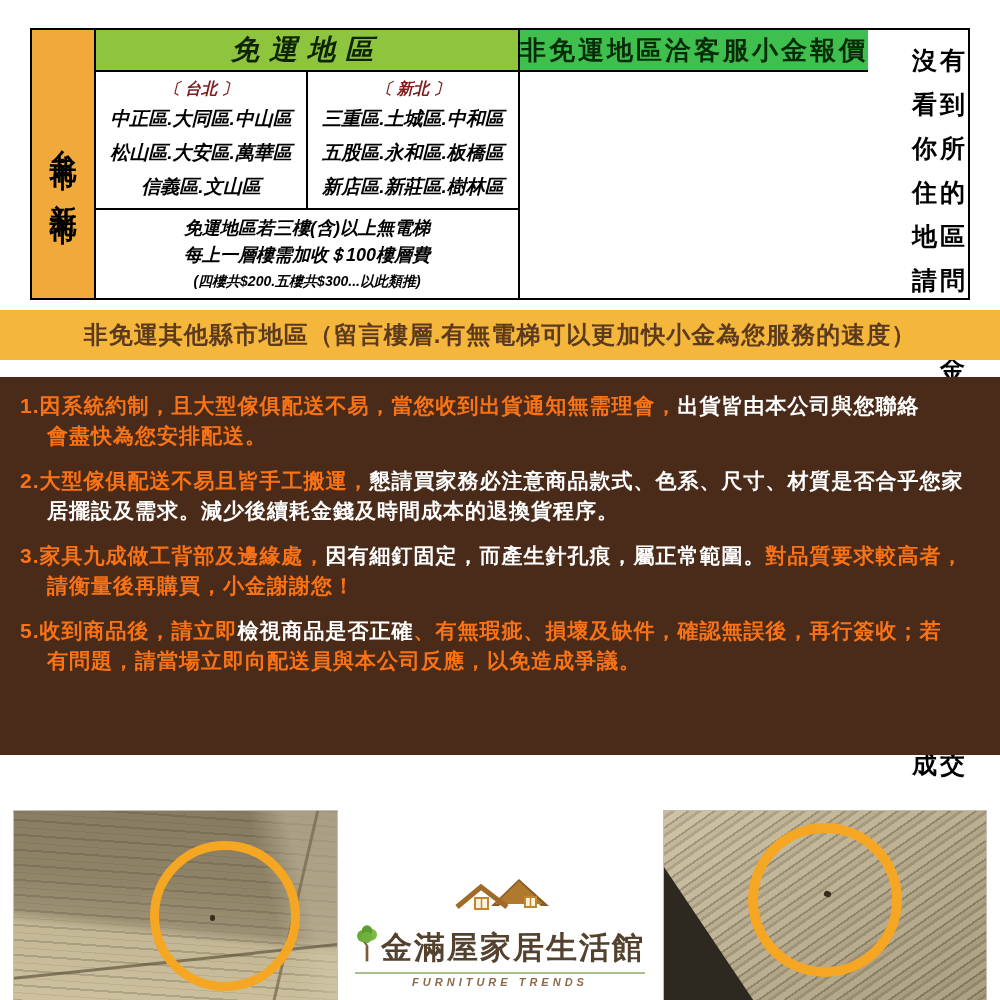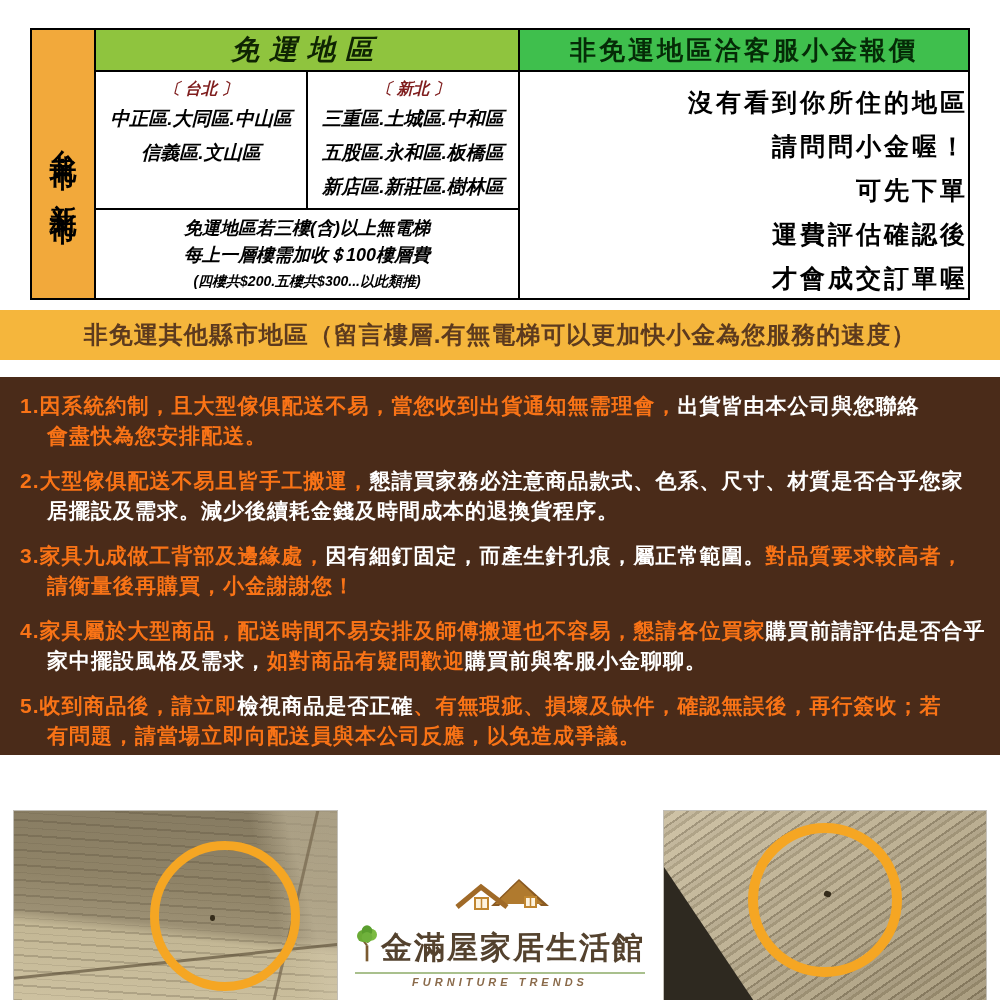--- a/index.html
+++ b/index.html
@@ -18,21 +18,21 @@
                line-height:40px;font-size:28px;letter-spacing:10px;color:#0f2403;}
   .districts{display:flex;height:136px;border-bottom:2px solid #000;}
   .dcol{flex:1;text-align:center;padding-top:4px;}
   .dcol.first{border-right:2px solid #000;}
   .dtitle{font-size:16px;line-height:26px;color:#7f1d1d;}
   .dlines div{font-size:19px;line-height:34px;color:#000;white-space:nowrap;}
   .floor{flex:1;text-align:center;padding-top:5px;}
   .floor div{color:#000;}
   .floor-line{font-size:18px;line-height:27px;}
   .floor-small{font-size:14px;line-height:24px;}
-  .paid-sec{flex:1;display:flex;flex-direction:column;border-left:2px solid #000;}
+  .paid-sec{flex:1;display:flex;flex-direction:row;border-left:2px solid #000;}
   .paid-header{height:40px;background:#3FBF4D;border-bottom:2px solid #000;text-align:center;
                line-height:40px;font-size:26px;letter-spacing:3px;color:#052b07;}
   .paid-body{flex:1;text-align:right;padding-top:8px;padding-left:33px;}
   .paid-body div{font-size:25px;line-height:44px;letter-spacing:3px;color:#000;}
 
   
   .banner{position:absolute;left:0;top:310px;width:1000px;height:50px;background:#F5B63C;
           color:#5C3A1E;text-align:center;line-height:50px;font-size:24px;letter-spacing:1px;}
 
   
@@ -89,20 +89,21 @@
     <div class="region-bar">
       <div class="region-text">台北市·新北市</div>
     </div>
     <div class="free-sec">
       <div class="free-header">免運地區</div>
       <div class="districts">
         <div class="dcol first">
           <div class="dtitle">〔 台北 〕</div>
           <div class="dlines" id="taipei-lines">
               <div>中正區.大同區.中山區</div>
+              <div>松山區.大安區.萬華區</div>
               <div>信義區.文山區</div>
             </div>
         </div>
         <div class="dcol">
           <div class="dtitle">〔 新北 〕</div>
           <div class="dlines" id="xinbei-lines">
               <div>三重區.土城區.中和區</div>
               <div>五股區.永和區.板橋區</div>
               <div>新店區.新莊區.樹林區</div>
             </div>
@@ -133,24 +134,20 @@
         <div class="note-line"><span class="orange">1.因系統約制，且大型傢俱配送不易，當您收到出貨通知無需理會，</span><span class="white">出貨皆由本公司與您聯絡</span></div>
         <div class="note-line cont"><span class="orange">會盡快為您安排配送。</span></div>
       </div>
       <div class="note">
         <div class="note-line"><span class="orange">2.大型傢俱配送不易且皆手工搬運，</span><span class="white">懇請買家務必注意商品款式、色系、尺寸、材質是否合乎您家</span></div>
         <div class="note-line cont"><span class="white">居擺設及需求。減少後續耗金錢及時間成本的退換貨程序。</span></div>
       </div>
       <div class="note">
         <div class="note-line"><span class="orange">3.家具九成做工背部及邊緣處，</span><span class="white">因有細釘固定，而產生針孔痕，屬正常範圍。</span><span class="orange">對品質要求較高者，</span></div>
         <div class="note-line cont"><span class="orange">請衡量後再購買，小金謝謝您！</span></div>
-      </div>
-      <div class="note">
-        <div class="note-line"><span class="orange">4.家具屬於大型商品，配送時間不易安排及師傅搬運也不容易，懇請各位買家</span><span class="white">購買前請評估是否合乎</span></div>
-        <div class="note-line cont"><span class="white">家中擺設風格及需求，</span><span class="orange">如對商品有疑問歡迎</span><span class="white">購買前與客服小金聊聊。</span></div>
       </div>
       <div class="note">
         <div class="note-line"><span class="orange">5.收到商品後，請立即</span><span class="white">檢視商品是否正確</span><span class="orange">、有無瑕疵、損壞及缺件，確認無誤後，再行簽收；若</span></div>
         <div class="note-line cont"><span class="orange">有問題，請當場立即向配送員與本公司反應，以免造成爭議。</span></div>
       </div>
     </div>
 
   <div class="bottom-sec">
 
     <div class="photo photo-left">

